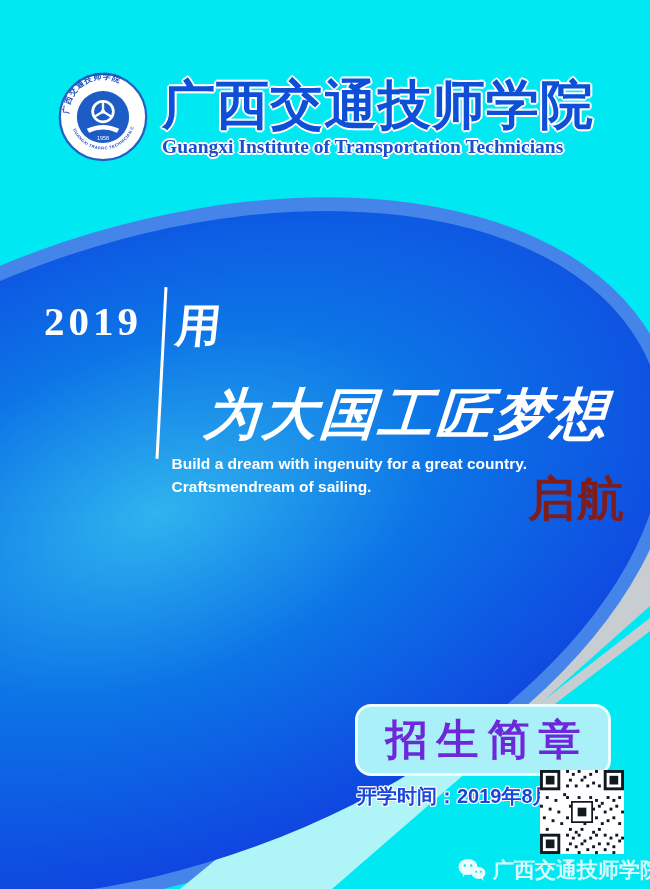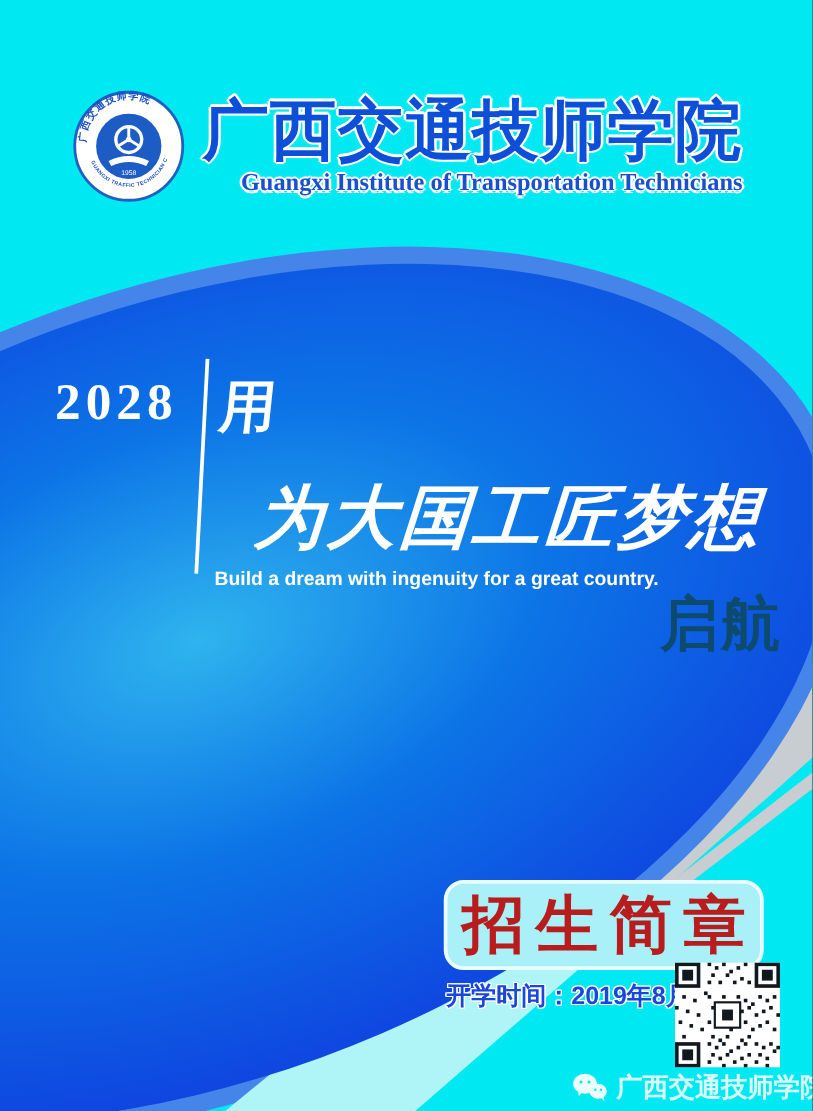--- a/index.html
+++ b/index.html
@@ -20,46 +20,46 @@
   .logo-svg{width:90px;height:90px;flex:0 0 auto;}
   .brand-titles{margin-left:14px;}
   .halo{text-shadow:-2px 0 0 #fff,2px 0 0 #fff,0 -2px 0 #fff,0 2px 0 #fff,
         -1px -1px 0 #fff,1px -1px 0 #fff,-1px 1px 0 #fff,1px 1px 0 #fff,0 0 3px #fff;}
   .title-cn{
     color:var(--title-blue);font-size:53px;font-weight:800;line-height:1.08;
     letter-spacing:1px;white-space:nowrap;
   }
   .title-en{
     color:#1b50cc;font-family:"Liberation Serif","DejaVu Serif",serif;
-    font-size:19.5px;font-weight:700;margin-top:2px;white-space:nowrap;letter-spacing:0px;text-align:right;
+    font-size:19.5px;font-weight:700;margin-top:2px;white-space:nowrap;letter-spacing:0px;
   }
   
   .hero-year{
     position:absolute;left:44px;top:297px;color:#fff;font-size:41px;font-weight:700;
     font-family:"Liberation Serif","DejaVu Serif",serif;letter-spacing:4px;
   }
   .hero-vline{position:absolute;left:160px;top:287px;width:3px;height:172px;background:#fff;transform:rotate(3deg);}
   .hero-prefix{position:absolute;left:176px;top:296px;color:#fff;font-size:45px;font-weight:700;
     font-family:"Liberation Serif","DejaVu Serif",serif;transform:skewX(-6deg);}
   .hero-headline{position:absolute;left:216px;top:279px;color:#fff;font-size:63px;font-weight:900;
     letter-spacing:3px;white-space:nowrap;}
   .hero-subheadline{position:absolute;left:204px;top:378px;color:#fff;font-size:55px;font-weight:900;
     font-family:"Liberation Serif","DejaVu Serif",serif;font-style:italic;letter-spacing:3px;
     transform:skewX(-4deg);white-space:nowrap;}
   .hero-en{position:absolute;right:123px;top:452px;color:#fff;
     font-size:15.5px;font-weight:700;line-height:23px;white-space:nowrap;}
-  .hero-sail{position:absolute;left:528px;top:468px;color:#0c4a6e;font-size:47px;font-weight:900;
+  .hero-sail{position:absolute;left:528px;top:468px;color:#7f1d1d;font-size:47px;font-weight:900;
     letter-spacing:2px;white-space:nowrap;}
   
   .adm-box{
     position:absolute;left:355px;top:704px;width:250px;height:66px;border-radius:16px;
     background:var(--box-fill);border:3px solid var(--box-border);
     display:flex;align-items:center;justify-content:center;
   }
-  .adm-box-label{color:#b91c1c;font-size:50px;font-weight:900;letter-spacing:9px;
+  .adm-box-label{color:#6d28d9;font-size:42px;font-weight:900;letter-spacing:9px;
     text-indent:9px;white-space:nowrap;}
   .start-date{
     position:absolute;left:357px;top:783px;color:var(--date-blue);
     font-size:20px;font-weight:800;white-space:nowrap;
     text-shadow:-1px 0 0 #fff,1px 0 0 #fff,0 -1px 0 #fff,0 1px 0 #fff,
     -1px -1px 0 #fff,1px -1px 0 #fff,-1px 1px 0 #fff,1px 1px 0 #fff;
   }
   .qr{position:absolute;left:540px;top:770px;width:84px;height:84px;display:block;}
   .wechat-row{position:absolute;left:458px;top:856px;display:flex;align-items:center;opacity:.92;}
   .wechat-icon{width:28px;height:24px;display:block;margin-right:7px;}
@@ -110,26 +110,27 @@
       <circle cx="50" cy="44" r="2.4" fill="#ffffff"></circle>
       <path d="M32 63 Q50 54.5 68 63 L65.5 67.5 Q50 60.5 34.5 67.5 Z" fill="#ffffff"></path>
       <text x="50" y="76" text-anchor="middle" font-size="6" fill="#ffffff">1958</text>
     </svg>
     <div class="brand-titles">
       <div class="title-cn halo">广西交通技师学院</div>
       <div class="title-en halo">Guangxi Institute of Transportation Technicians</div>
     </div>
   </div>
 
-  <div class="hero-year">2028</div>
+  <div class="hero-year">2019</div>
   <div class="hero-vline"></div>
   <div class="hero-prefix">用</div>
   <div class="hero-subheadline">为大国工匠梦想</div>
   <div class="hero-en">
     <div>Build a dream with ingenuity for a great country.</div>
+    <div>Craftsmendream of sailing.</div>
   </div>
   <div class="hero-sail">启航</div>
 
   <div class="adm-box">
     <span class="adm-box-label">招生简章</span>
   </div>
   <div class="start-date">开学时间：2019年8月31日</div>
 
   <svg class="qr" viewBox="0 0 29 29">
     <rect x="0" y="0" width="29" height="29" fill="#ffffff"></rect>

